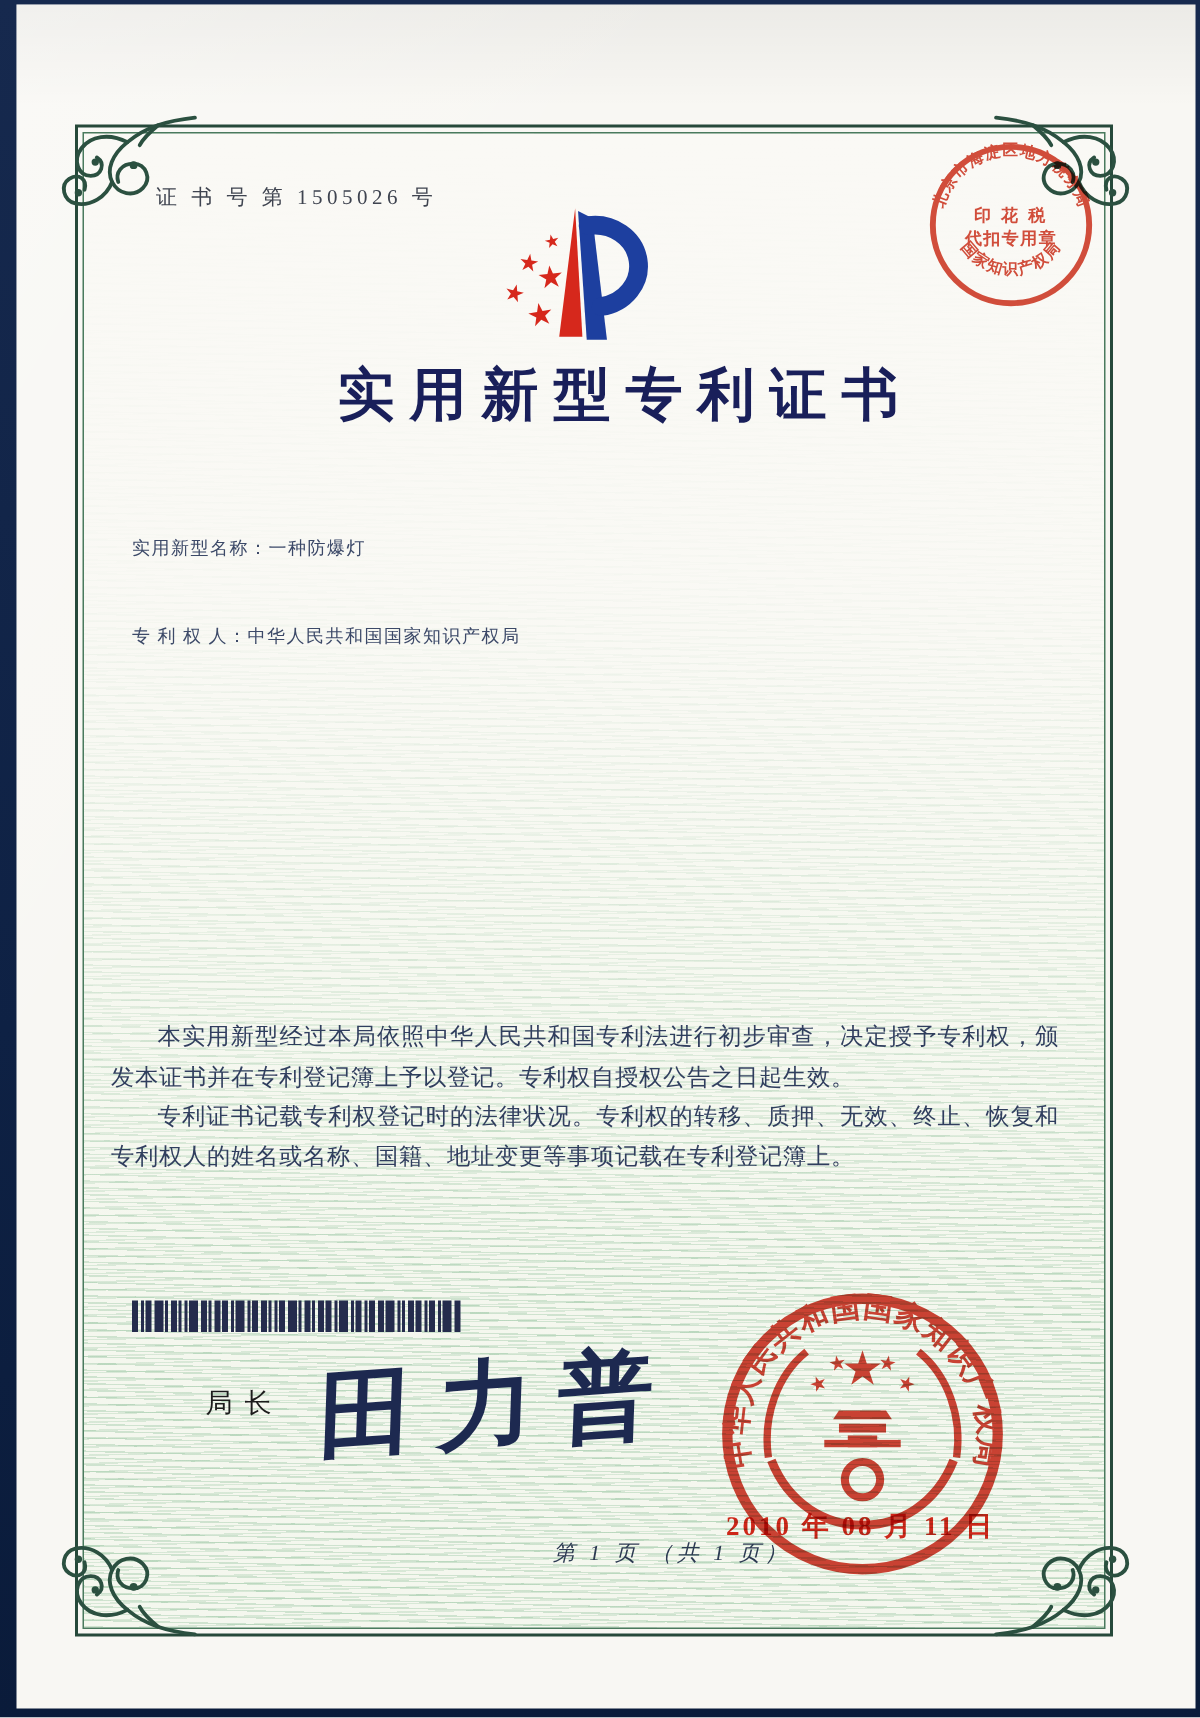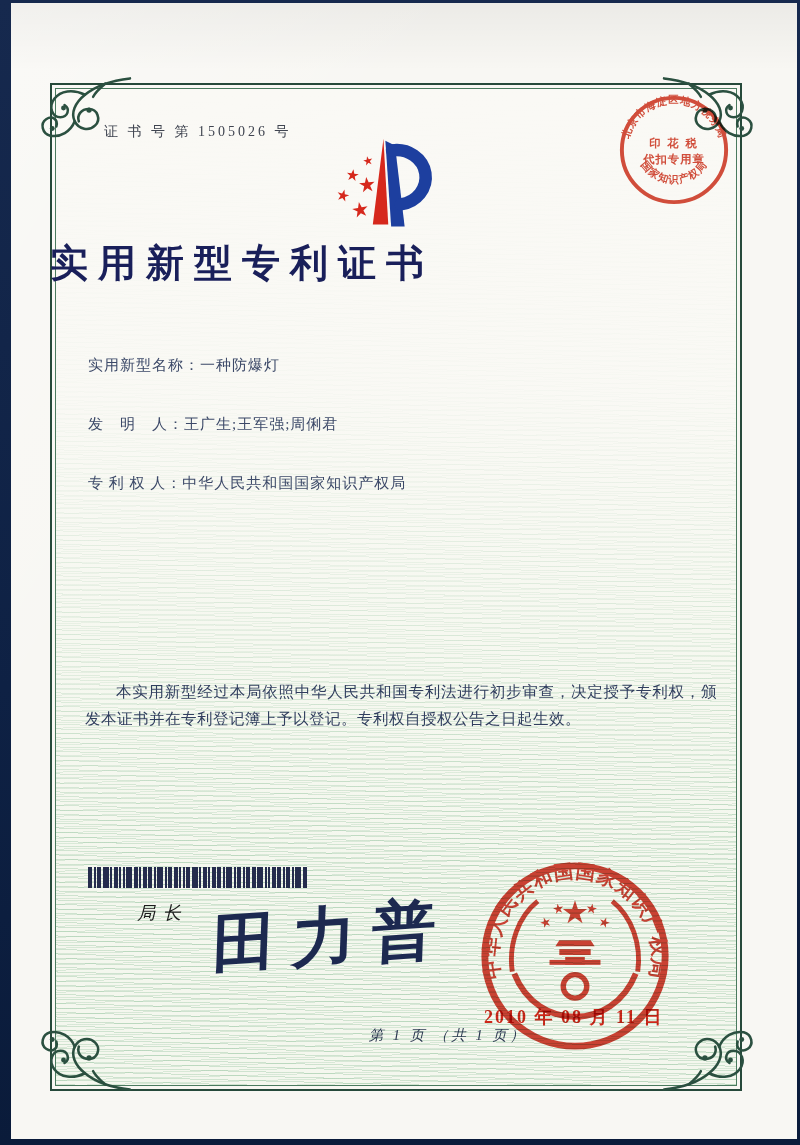--- a/index.html
+++ b/index.html
@@ -33,30 +33,30 @@
   .fl.tl{left:40px;top:70px;transform:scale(-1,-1);}
   .fl.tr{left:662px;top:70px;transform:scaleY(-1);}
   .fl.bl{left:40px;top:1026px;transform:scaleX(-1);}
   .fl.br{left:662px;top:1026px;}
   .cert-number{
     position:absolute;left:85px;top:123px;font-size:14px;letter-spacing:3px;color:#3f4450;margin-left:19px;
   }
   .stamp-tax{position:absolute;left:615px;top:91px;width:118px;height:118px;mix-blend-mode:multiply;opacity:.92;}
   .logo{position:absolute;left:326px;top:134px;width:138px;height:106px;}
   .title{
-    position:absolute;left:50px;top:238px;width:692px;
-    font-size:38px;font-weight:bold;letter-spacing:10px;color:#191f5a;
+    position:absolute;left:50px;top:238px;width:692px;text-align:center;
+    font-size:38px;font-weight:bold;letter-spacing:10px;color:#191f5a;padding-left:21px;
   }
   .fields{position:absolute;left:88px;top:354px;width:600px;}
-  .field-row{height:23px;line-height:23px;margin-bottom:36px;font-size:15px;color:#3c4968;letter-spacing:1px;white-space:nowrap;}
-  .paragraphs{position:absolute;left:85px;top:679px;width:632px;}
+  .field-row{height:23px;line-height:23px;margin-bottom:36px;font-size:12px;color:#3c4968;letter-spacing:1px;white-space:nowrap;}
+  .paragraphs{position:absolute;left:74px;top:679px;width:632px;}
   .paragraphs p{margin:0;text-indent:2em;text-align:justify;font-size:15.5px;line-height:26.5px;color:#303e5e;letter-spacing:.5px;}
   .barcode{position:absolute;left:88px;top:867px;width:272px;height:21px;font-size:0;}
   .barcode i{display:inline-block;height:100%;background:#252c4d;}
-  .sig-role{position:absolute;left:137px;top:901px;font-size:18px;letter-spacing:8px;color:#1c1c1c;font-style:italic;}
+  .sig-role{position:absolute;left:137px;top:923px;font-size:18px;letter-spacing:8px;color:#1c1c1c;}
   .sig-name{
     position:absolute;left:212px;top:893px;font-size:64px;font-weight:bold;color:#1d2950;
     letter-spacing:16px;transform:rotate(-4deg) skewX(-6deg);white-space:nowrap;
   }
   .seal{position:absolute;left:477px;top:858px;width:196px;height:196px;mix-blend-mode:multiply;opacity:.93;}
   .seal-date{
     position:absolute;left:484px;top:1005px;font-size:18px;font-weight:bold;color:#d7281a;
     letter-spacing:2px;white-space:nowrap;mix-blend-mode:multiply;
   }
   .footer-page{
@@ -140,29 +140,27 @@
     <path d="M67,17 A30,28 0 1 1 76,73" fill="none" stroke="#1d3f9f" stroke-width="13" stroke-linecap="round"></path>
   </svg>
 
   <div class="title">实用新型专利证书</div>
 
   <div class="fields">
     <div class="field-row">
       <span>实用新型名称：</span><span>一种防爆灯</span>
     </div>
     <div class="field-row">
-      <span>发　明　人：</span><span>王广生;王军强;周俐君</span>
-    </div>
-    <div class="field-row">
       <span>专 利 权 人：</span><span>中华人民共和国国家知识产权局</span>
     </div>
   </div>
 
   <div class="paragraphs">
     <p>本实用新型经过本局依照中华人民共和国专利法进行初步审查，决定授予专利权，颁发本证书并在专利登记簿上予以登记。专利权自授权公告之日起生效。</p>
+    <p>专利证书记载专利权登记时的法律状况。专利权的转移、质押、无效、终止、恢复和专利权人的姓名或名称、国籍、地址变更等事项记载在专利登记簿上。</p>
   </div>
 
   <div class="barcode"><i style="width: 4px; margin-right: 2px;"></i><i style="width: 2px; margin-right: 1px;"></i><i style="width: 4px; margin-right: 2px;"></i><i style="width: 6px; margin-right: 1px;"></i><i style="width: 2px; margin-right: 2px;"></i><i style="width: 4px; margin-right: 1px;"></i><i style="width: 2px; margin-right: 2px;"></i><i style="width: 2px; margin-right: 1px;"></i><i style="width: 6px; margin-right: 2px;"></i><i style="width: 4px; margin-right: 1px;"></i><i style="width: 2px; margin-right: 2px;"></i><i style="width: 4px; margin-right: 1px;"></i><i style="width: 4px; margin-right: 2px;"></i><i style="width: 2px; margin-right: 1px;"></i><i style="width: 6px; margin-right: 2px;"></i><i style="width: 2px; margin-right: 1px;"></i><i style="width: 4px; margin-right: 2px;"></i><i style="width: 4px; margin-right: 1px;"></i><i style="width: 2px; margin-right: 2px;"></i><i style="width: 2px; margin-right: 1px;"></i><i style="width: 4px; margin-right: 2px;"></i><i style="width: 6px; margin-right: 1px;"></i><i style="width: 2px; margin-right: 2px;"></i><i style="width: 4px; margin-right: 1px;"></i><i style="width: 2px; margin-right: 2px;"></i><i style="width: 4px; margin-right: 1px;"></i><i style="width: 4px; margin-right: 2px;"></i><i style="width: 2px; margin-right: 1px;"></i><i style="width: 6px; margin-right: 2px;"></i><i style="width: 2px; margin-right: 1px;"></i><i style="width: 4px; margin-right: 2px;"></i><i style="width: 2px; margin-right: 1px;"></i><i style="width: 4px; margin-right: 2px;"></i><i style="width: 4px; margin-right: 1px;"></i><i style="width: 6px; margin-right: 2px;"></i><i style="width: 2px; margin-right: 1px;"></i><i style="width: 2px; margin-right: 2px;"></i><i style="width: 4px; margin-right: 1px;"></i><i style="width: 4px; margin-right: 2px;"></i><i style="width: 2px; margin-right: 1px;"></i><i style="width: 4px; margin-right: 2px;"></i><i style="width: 2px; margin-right: 1px;"></i><i style="width: 6px; margin-right: 2px;"></i><i style="width: 4px; margin-right: 1px;"></i></div>
 
   <div class="sig-role">局长</div>
   <div class="sig-name">田力普</div>
 
   <svg class="seal" viewBox="0 0 200 200">
     <defs>
       <path id="sealArc" d="M28,132 A79,79 0 1 1 172,132" fill="none"></path>

